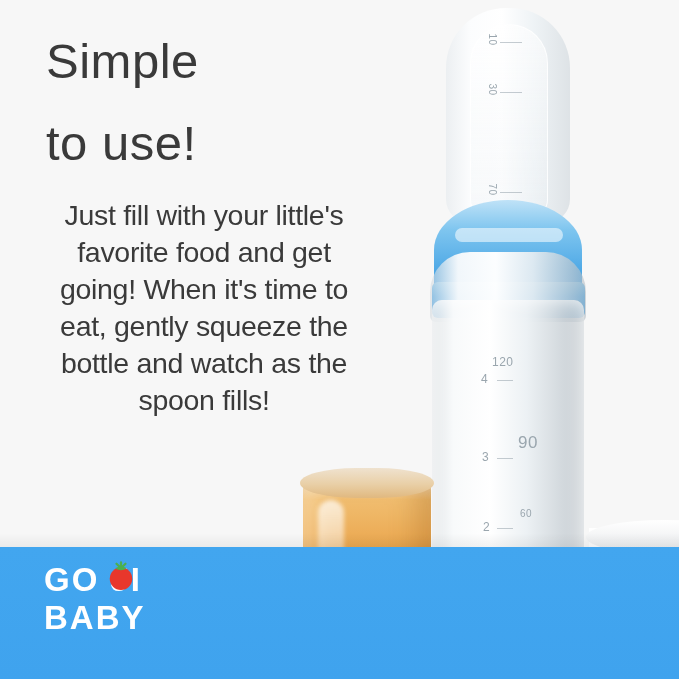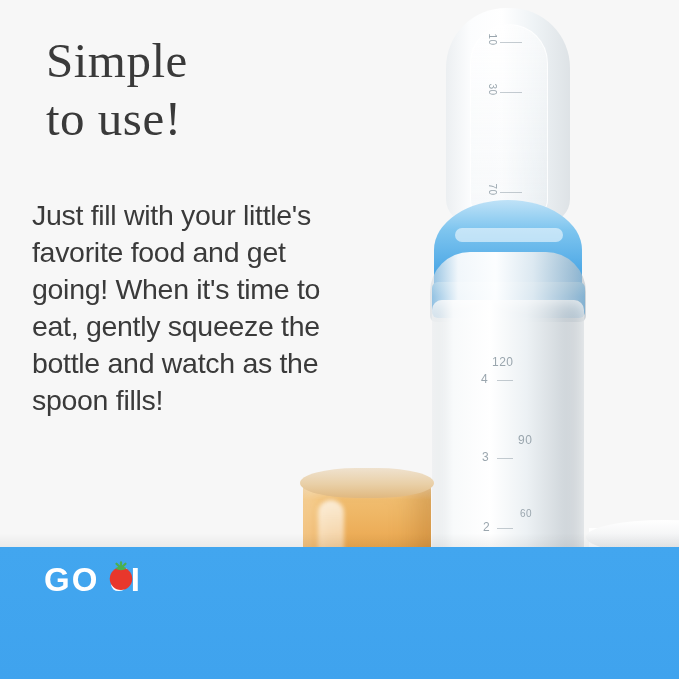--- a/index.html
+++ b/index.html
@@ -32,32 +32,33 @@
     position:absolute;left:0;top:38px;
     font-size:33px;font-weight:bold;letter-spacing:2px;
     color:#ffffff;line-height:34px;
   }
   .tomato{
     position:absolute;left:62px;top:-2px;width:30px;height:31px;
   }
   
   .headline{
     position:absolute;left:46px;top:32px;width:330px;
-    font-family:Liberation Serif, serif;
+    font-family:Liberation Sans, sans-serif;
     color:#3a3a3a;
     font-size:49px;line-height:58px;font-weight:400;
     letter-spacing:.5px;
   }
-  .headline .l2{display:block;}
+  .headline .l2{display:block;margin-top:24px;}
   
   .body-copy{
-    position:absolute;left:32px;top:168px;width:330px;
+    position:absolute;left:39px;top:168px;width:330px;
     color:#3a3a3a;
     font-size:28.5px;line-height:37px;font-weight:400;
     letter-spacing:-.3px;
+    text-align:center;
   }
   
   .photo{
     position:absolute;left:0;top:0;width:679px;height:679px;
     pointer-events:none;
   }
   
   .bottle-body{
     position:absolute;left:432px;top:300px;width:152px;height:360px;
     background:linear-gradient(90deg,
@@ -193,21 +194,21 @@
     <div class="spoon-nipple"></div>
     <div class="spoon-slit"></div>
     <div class="collar"></div>
     <div class="bottle-shoulder"></div>
     <div class="bottle-body"></div>
 
     <div class="tick" style="left:492px;top:355px;font-size:12px;">120</div>
     <div class="tick" style="left:481px;top:372px;font-size:12px;">4</div>
     <div class="tickline" style="left:497px;top:380px;width:16px;"></div>
 
-    <div class="tick" style="left:518px;top:433px;font-size:12px;">90</div>
+    <div class="tick" style="left:518px;top:433px;font-size:17px;">90</div>
     <div class="tick" style="left:482px;top:450px;font-size:12px;">3</div>
     <div class="tickline" style="left:497px;top:458px;width:16px;"></div>
 
     <div class="tick" style="left:520px;top:508px;font-size:10px;">60</div>
     <div class="tick" style="left:483px;top:520px;font-size:12px;">2</div>
     <div class="tickline" style="left:497px;top:528px;width:16px;"></div>
 
     <div class="tick" style="left:522px;top:570px;font-size:12px;">30</div>
     <div class="tick" style="left:485px;top:570px;font-size:12px;">1</div>
     <div class="tick" style="left:463px;top:570px;font-size:12px;">OZ</div>
@@ -238,15 +239,16 @@
   <div class="band-shadow"></div>
   <div class="blue-band"></div>
 
   <div class="logo">
     <div class="logo-line1">GO JI</div>
     <svg class="tomato" viewBox="0 0 40 40">
       <circle cx="20" cy="23" r="15" fill="#e8372c"></circle>
       <path d="M20 9 L14 3 M20 9 L26 3 M20 9 L20 1" stroke="#4caf50" stroke-width="3" stroke-linecap="round" fill="none"></path>
       <path d="M12 9 q8 -5 16 0 q-8 5 -16 0z" fill="#4caf50"></path>
     </svg>
+    <div class="logo-line2">BABY</div>
   </div>
 
 </div>
 
 </body></html>

